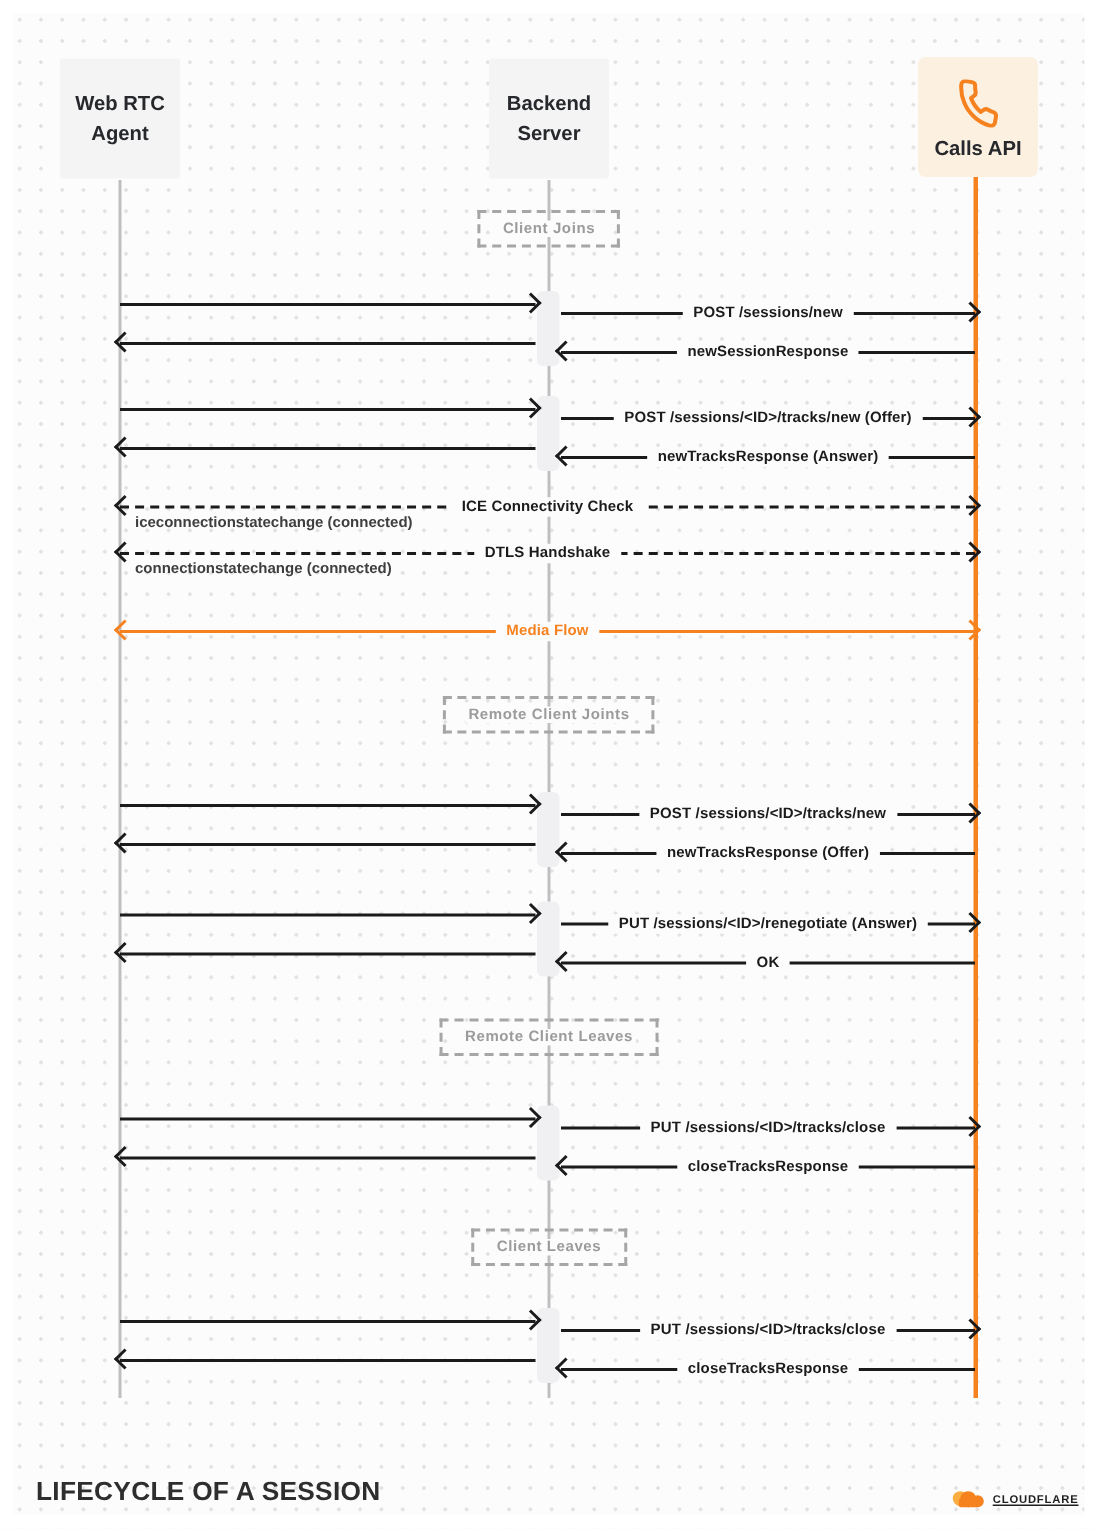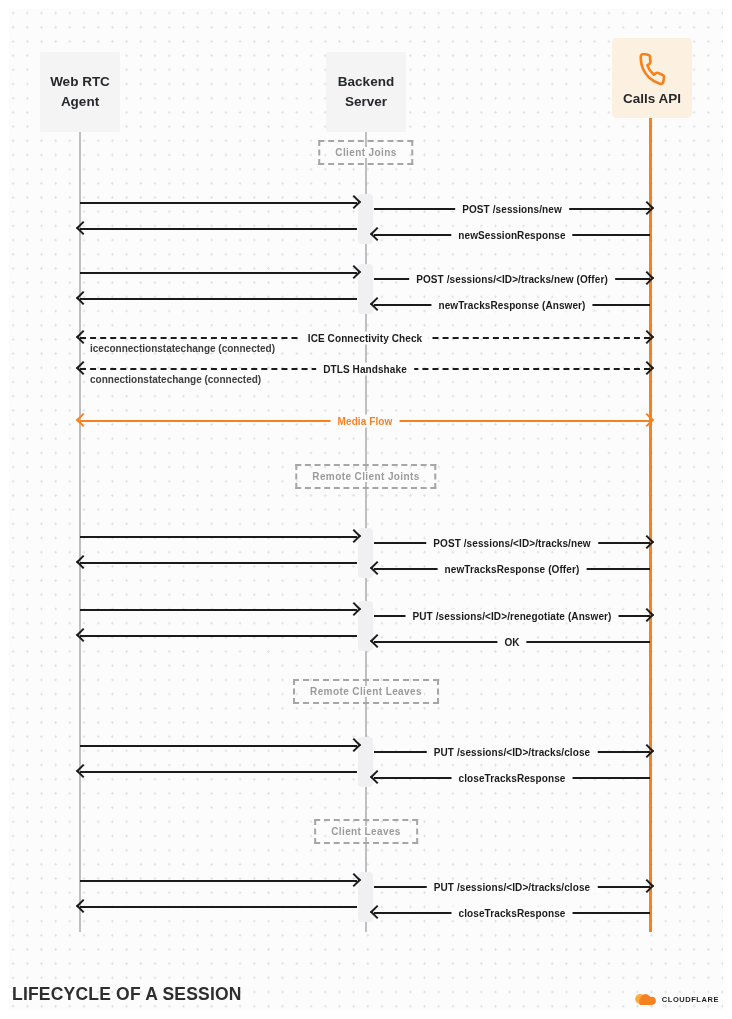--- a/index.html
+++ b/index.html
@@ -22,21 +22,21 @@
   .frame {
     position: absolute; inset: 0;
     border: 9px solid #ffffff;
     pointer-events: none;
     z-index: 60;
   }
 
   
   .actor {
     position: absolute;
-    width: 80px; height: 80px; top: 52px;
+    width: 80px; height: 80px; top: 39px;
     background: #f4f4f5;
     border-radius: 2px;
     display: flex; align-items: center; justify-content: center;
     text-align: center;
     font-size: 13.5px; font-weight: 700; color: #26282c;
     line-height: 1.45;
     white-space: pre-line;
     z-index: 10;
   }
   .actor.api {
@@ -111,33 +111,33 @@
     font-size: 10px; font-weight: 600;
     color: #9b9b9b;
     letter-spacing: 0.4px;
     white-space: nowrap;
     z-index: 8;
   }
   .phase span { background: #fcfcfc; padding: 0 2px; }
 
   
   .footer-title {
-    position: absolute; left: 12px; top: 984px;
+    position: absolute; left: 24px; top: 984px;
     font-size: 17.5px; font-weight: 700;
     color: #2e2e2e; letter-spacing: 0.2px;
     z-index: 70;
   }
   .brand {
     position: absolute; right: 13px; top: 991px;
     display: flex; align-items: center; gap: 3px;
     z-index: 70;
   }
   .brand .brand-text {
     font-size: 7.5px; font-weight: 800;
-    letter-spacing: 0.55px; color: #1f1f1f;
+    letter-spacing: 0.55px; color: #1f1f1f; text-decoration: underline;
   }
 </style>
 </head>
 <body>
 
 <div id="canvas">
 
   <div class="lifeline" style="left:79px"></div>
   <div class="lifeline" style="left:365px"></div>
   <div class="lifeline orange" style="left:649px"></div>

